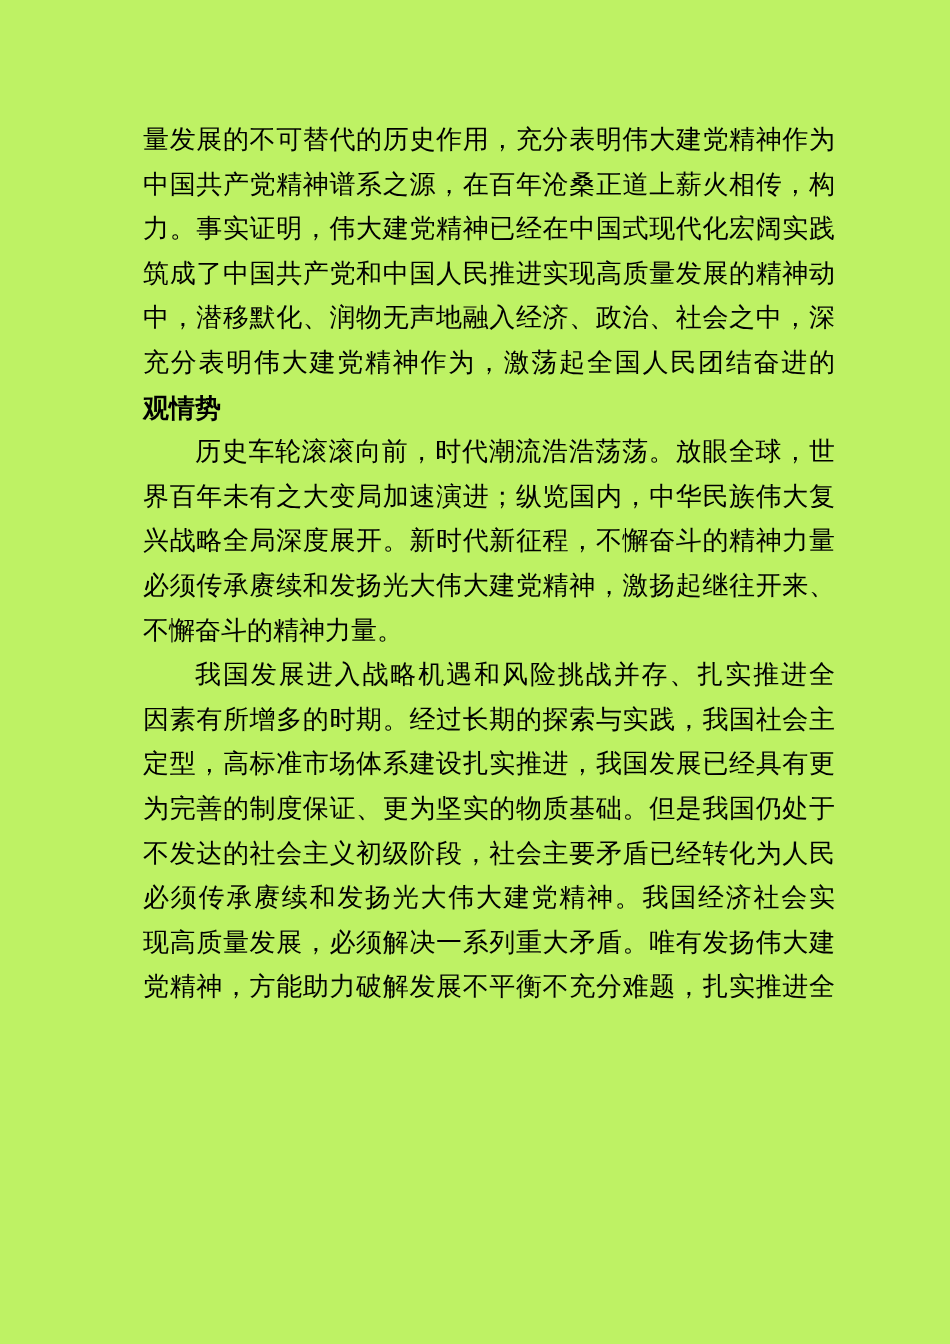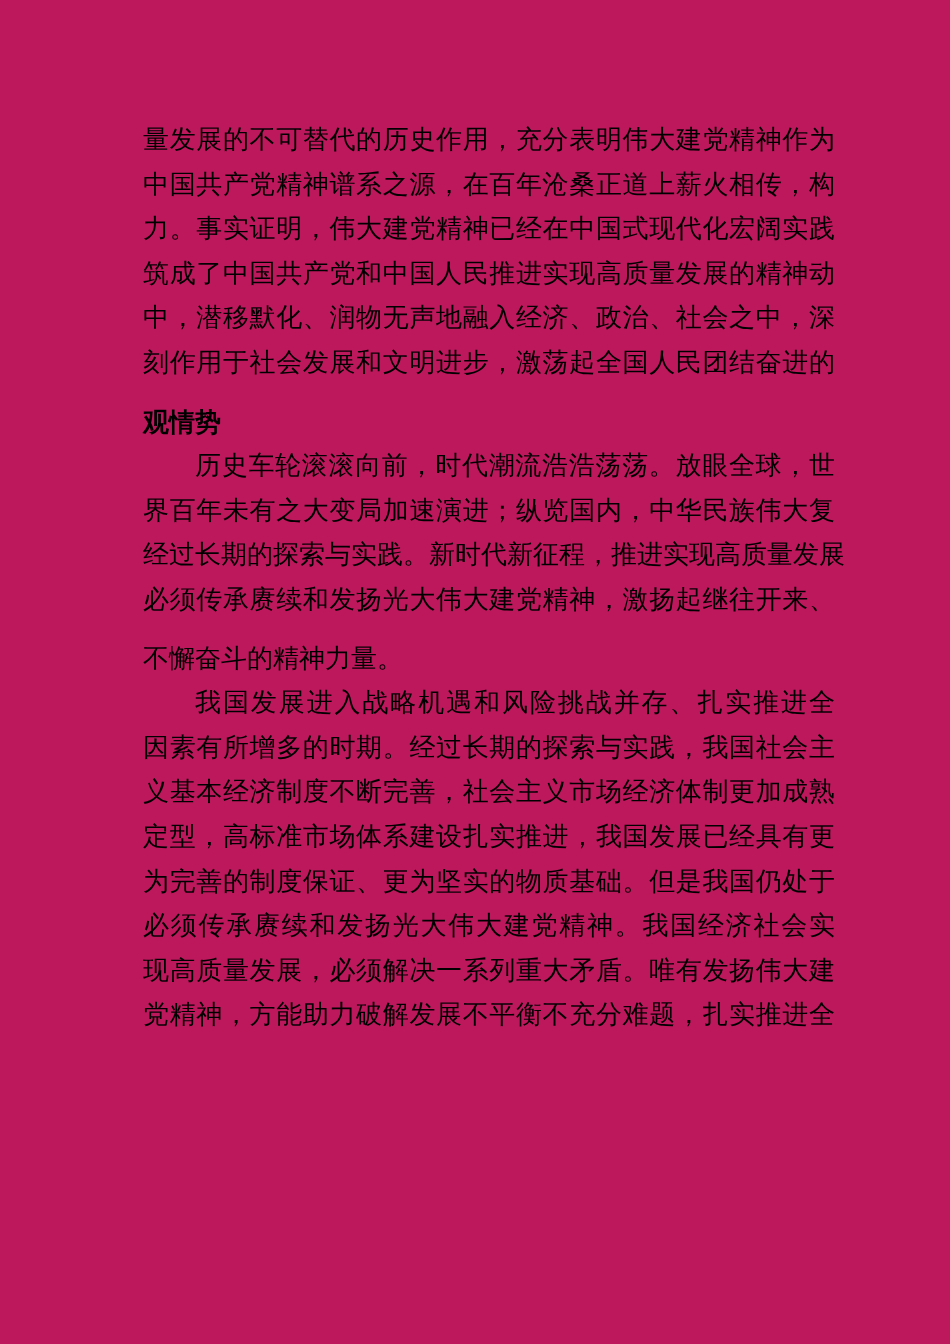--- a/index.html
+++ b/index.html
@@ -4,21 +4,21 @@
 <style>
   html, body {
     margin: 0;
     padding: 0;
     background: #ffffff;
   }
   .page {
     position: relative;
     width: 950px;
     height: 1344px;
-    background: #be185d;
+    background: #bef264;
     overflow: hidden;
   }
   .textblock {
     position: absolute;
     left: 143px;
     top: 118px;
     width: 692px;
     color: #000000;
     font-family: "Liberation Serif", "DejaVu Serif", serif;
     font-size: 26px;
@@ -26,21 +26,20 @@
   }
   .line {
     text-align: justify;
     text-align-last: justify;
     white-space: nowrap;
     height: 44.6px;
   }
   .line.open {
     text-align: left;
     text-align-last: left;
-    margin-top: 14px;
   }
   .line.indent {
     padding-left: 52px;
   }
   .heading .line {
     font-family: "Liberation Sans", "DejaVu Sans", sans-serif;
     font-weight: 700;
   }
 </style>
 </head>
@@ -48,40 +47,40 @@
 
 <div class="page">
   <div class="textblock">
 
     <div class="paragraph">
       <div class="line">量发展的不可替代的历史作用，充分表明伟大建党精神作为</div>
       <div class="line">中国共产党精神谱系之源，在百年沧桑正道上薪火相传，构</div>
       <div class="line">力。事实证明，伟大建党精神已经在中国式现代化宏阔实践</div>
       <div class="line">筑成了中国共产党和中国人民推进实现高质量发展的精神动</div>
       <div class="line">中，潜移默化、润物无声地融入经济、政治、社会之中，深</div>
-      <div class="line">刻作用于社会发展和文明进步，激荡起全国人民团结奋进的</div>
+      <div class="line">充分表明伟大建党精神作为，激荡起全国人民团结奋进的</div>
     </div>
 
     <div class="heading">
       <div class="line open">观情势</div>
     </div>
 
     <div class="paragraph">
       <div class="line indent">历史车轮滚滚向前，时代潮流浩浩荡荡。放眼全球，世</div>
       <div class="line">界百年未有之大变局加速演进；纵览国内，中华民族伟大复</div>
-      <div class="line">经过长期的探索与实践。新时代新征程，推进实现高质量发展</div>
+      <div class="line">兴战略全局深度展开。新时代新征程，不懈奋斗的精神力量</div>
       <div class="line">必须传承赓续和发扬光大伟大建党精神，激扬起继往开来、</div>
       <div class="line open">不懈奋斗的精神力量。</div>
     </div>
 
     <div class="paragraph">
       <div class="line indent">我国发展进入战略机遇和风险挑战并存、扎实推进全</div>
       <div class="line">因素有所增多的时期。经过长期的探索与实践，我国社会主</div>
-      <div class="line">义基本经济制度不断完善，社会主义市场经济体制更加成熟</div>
       <div class="line">定型，高标准市场体系建设扎实推进，我国发展已经具有更</div>
       <div class="line">为完善的制度保证、更为坚实的物质基础。但是我国仍处于</div>
+      <div class="line">不发达的社会主义初级阶段，社会主要矛盾已经转化为人民</div>
       <div class="line">必须传承赓续和发扬光大伟大建党精神。我国经济社会实</div>
       <div class="line">现高质量发展，必须解决一系列重大矛盾。唯有发扬伟大建</div>
       <div class="line">党精神，方能助力破解发展不平衡不充分难题，扎实推进全</div>
     </div>
 
   </div>
 </div>
 
 </body></html>

